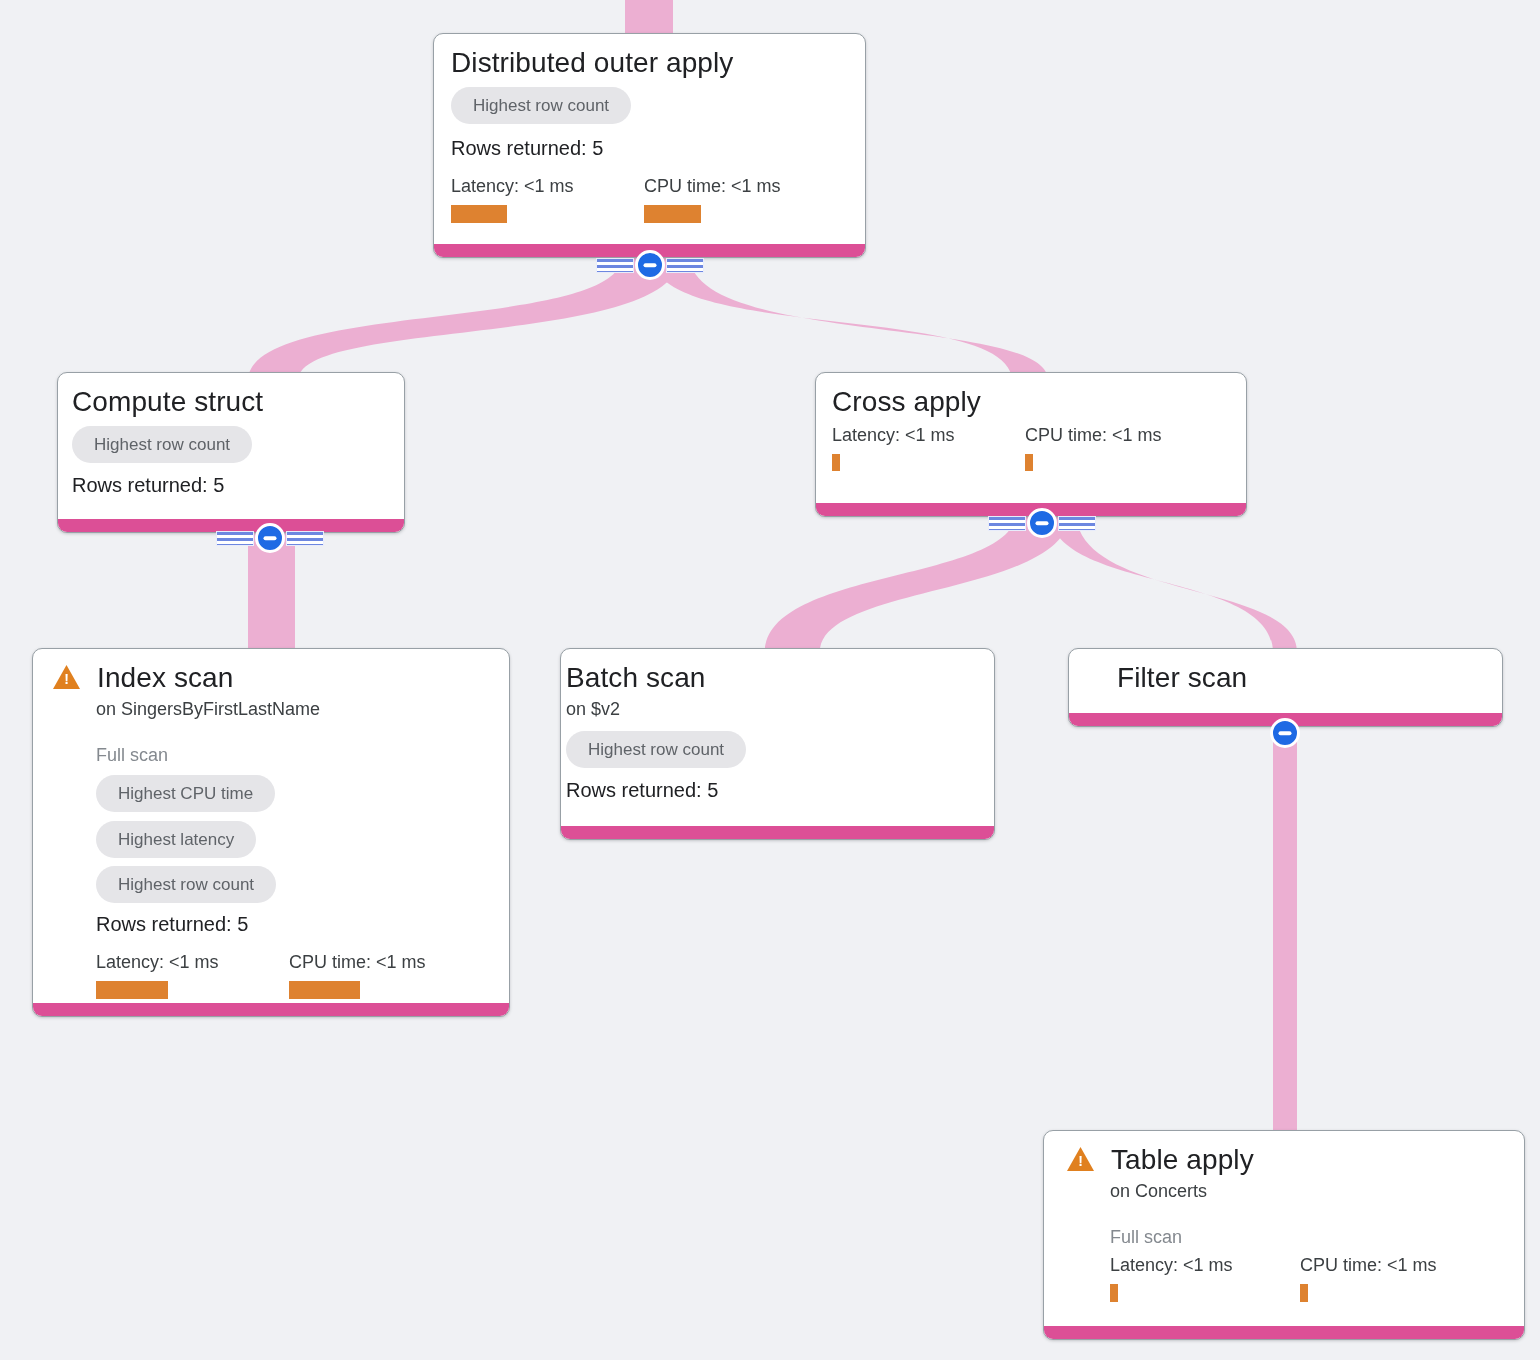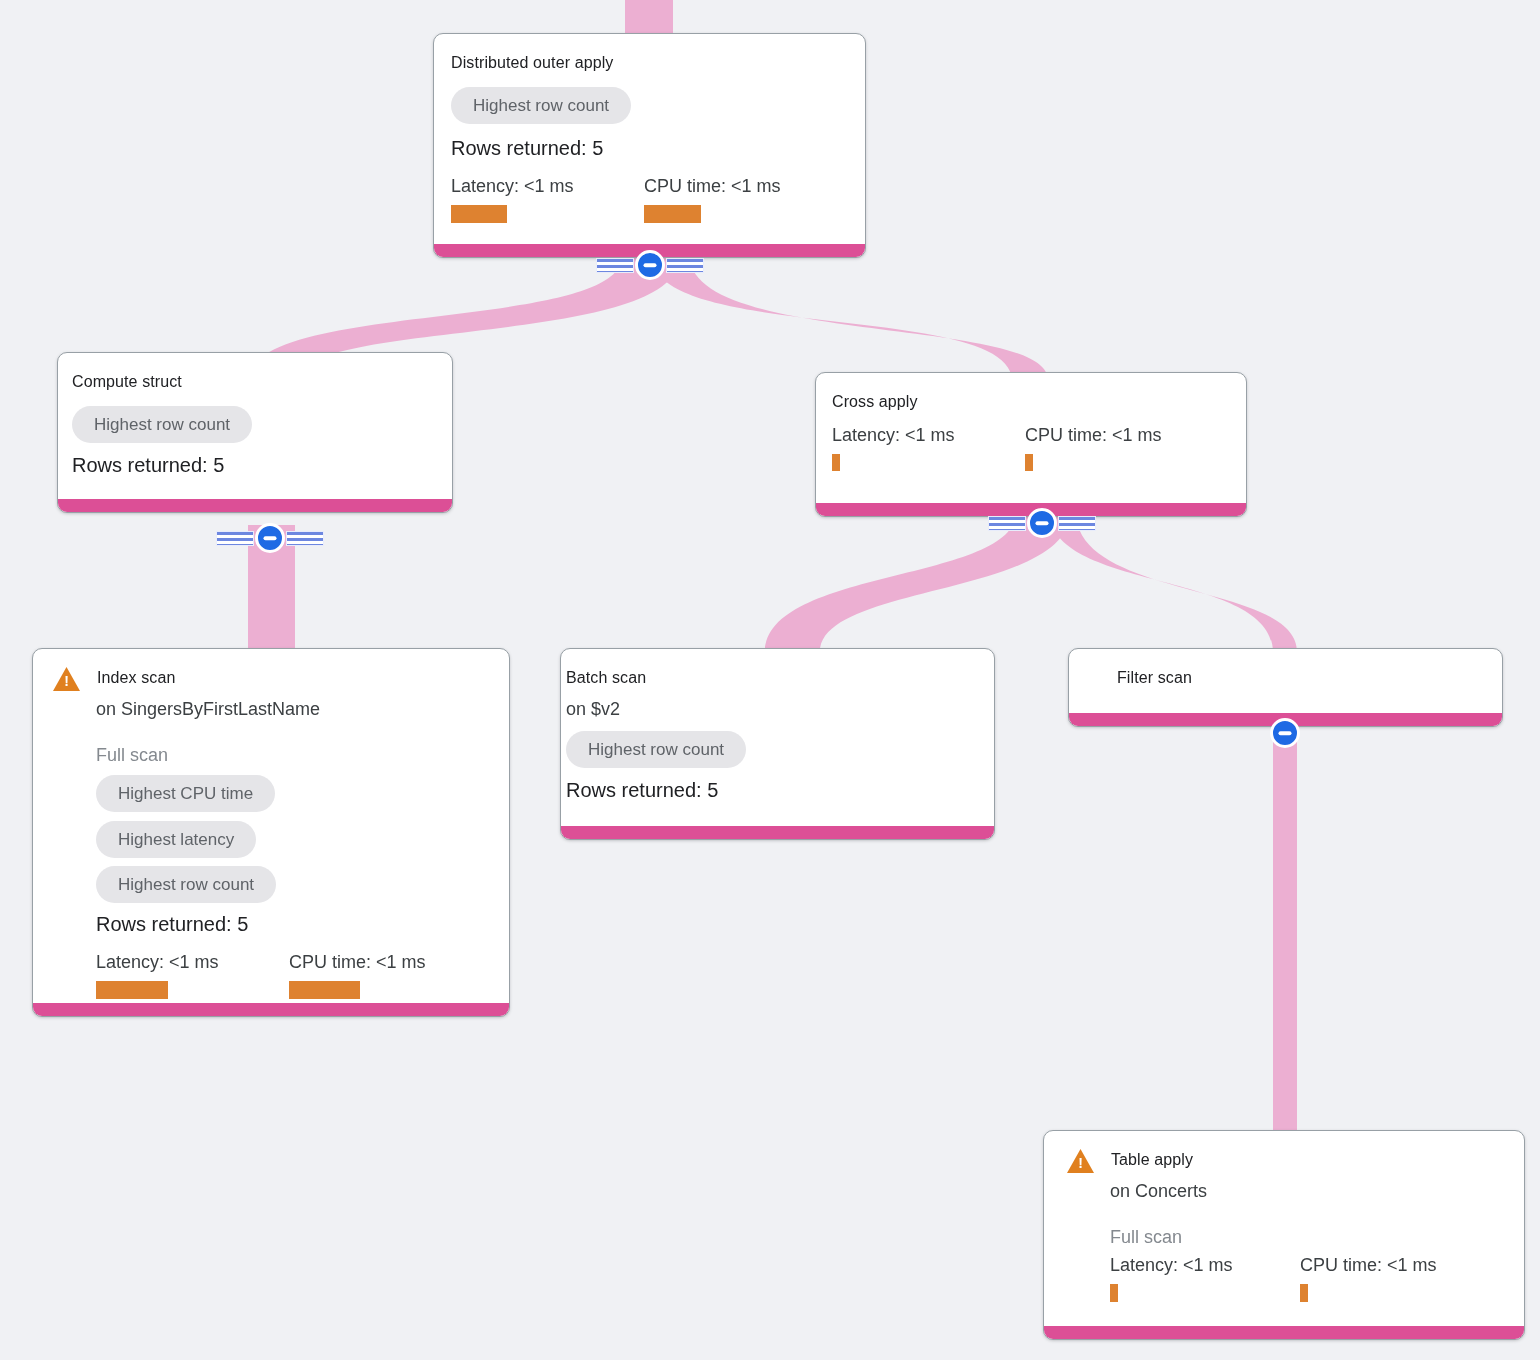--- a/index.html
+++ b/index.html
@@ -25,42 +25,42 @@
     overflow:hidden;
     z-index:2;
     box-sizing:border-box;
   }
   .card-body{padding:16px 17px 0 17px;}
   .accent{
     position:absolute;left:0;right:0;bottom:0;height:13px;
     background:#dc4f96;
   }
   .title{
-    font-size:16px;line-height:26px;font-weight:500;color:#202124;
+    font-size:28px;line-height:26px;font-weight:500;color:#202124;
     letter-spacing:.1px;
   }
   .subtitle{font-size:18px;line-height:23px;color:#3c4043;margin-top:7px;}
   .note{font-size:18px;line-height:23px;color:#84898f;margin-top:23px;}
   .badge{
     display:inline-block;
     background:#e5e5e8;color:#5f6368;
     font-size:17px;line-height:23px;
     padding:7px 22px;border-radius:22px;
     margin-top:11px;
   }
   .badge-row{display:block;}
   .rows{font-size:20px;line-height:23px;color:#202124;margin-top:13px;}
   .metrics{display:flex;margin-top:15px;}
   .metric{width:193px;flex:none;}
   .metric-label{font-size:18px;line-height:23px;color:#3c4043;}
   .bar{background:#de8230;margin-top:7px;}
   .bar-lg{height:18px;}
   .bar-sm{height:17px;}
 
-  .head{display:flex;align-items:flex-end;gap:17px;}
+  .head{display:flex;align-items:flex-start;gap:17px;}
   .indent{margin-left:43px;}
 
   
   .warn{
     position:relative;width:27px;height:24px;flex:none;
     display:inline-block;
   }
   .warn::before{
     content:"";position:absolute;inset:0;
     background:#e0801f;
@@ -129,21 +129,21 @@
         </div>
         <div class="metric">
           <div class="metric-label">CPU time: &lt;1 ms</div>
           <div class="bar bar-lg" style="width: 57px;"></div>
         </div>
       </div>
     </div>
     <div class="accent"></div>
   </div>
 
-  <div class="card" style="left:57px;top:352px;width:396px;height:161px">
+  <div class="card" style="left:57px;top:372px;width:348px;height:161px">
     <div class="card-body" style="padding-left:14px;">
       <div class="title">Compute struct</div>
       <span class="badge">Highest row count</span>
       <div class="rows" style="margin-top:11px;">Rows returned: 5</div>
     </div>
     <div class="accent"></div>
   </div>
 
   <div class="card" style="left:815px;top:372px;width:432px;height:145px">
     <div class="card-body" style="padding-left:16px;">

